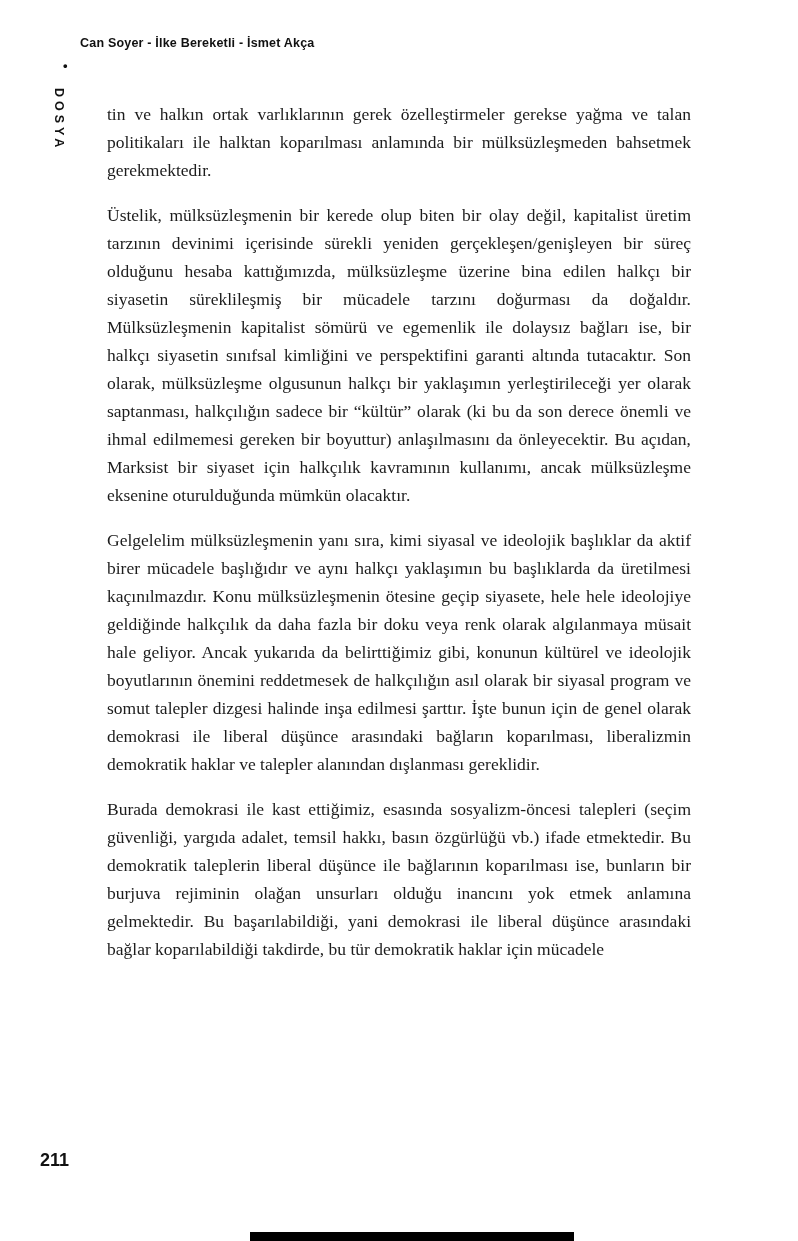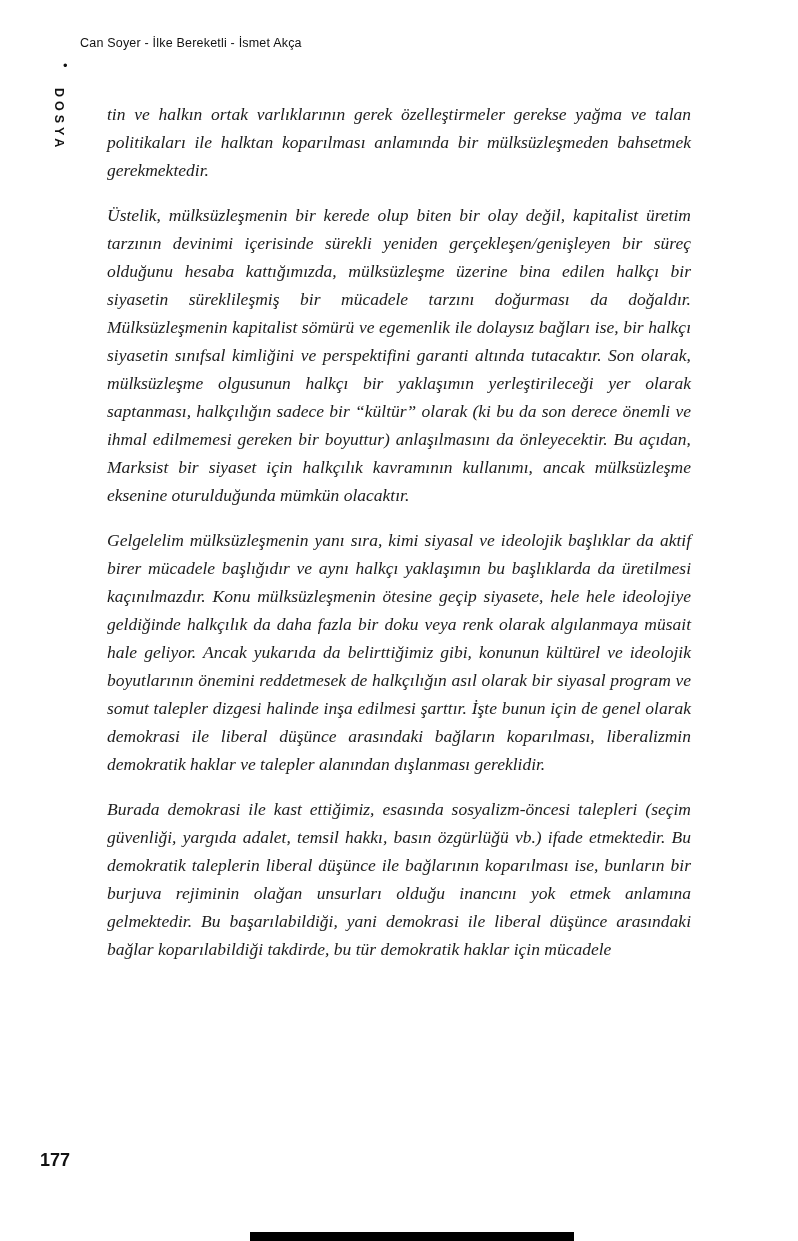--- a/index.html
+++ b/index.html
@@ -13,21 +13,21 @@
     color: #1c1c1c;
   }
 
   
   .page-header {
     position: absolute;
     top: 36px;
     left: 80px;
     right: 64px;
     font-family: "Liberation Sans", sans-serif;
-    font-weight: 400;
+    font-weight: 700;
     color: #111;
   }
   .authors {
     font-size: 12.5px;
     letter-spacing: 0.2px;
     margin-bottom: 8px;
   }
   .title-row {
     display: flex;
     align-items: baseline;
@@ -63,21 +63,20 @@
     top: 100px;
     left: 107px;
     width: 584px;
   }
   .body-text p {
     margin: 0 0 17px 0;
     font-size: 17.5px;
     line-height: 28px;
     text-align: justify;
     color: #1c1c1c;
-    font-style: italic;
   }
 
   
   .page-number {
     position: absolute;
     left: 40px;
     top: 1150px;
     font-family: "Liberation Sans", sans-serif;
     font-weight: 700;
     font-size: 18px;
@@ -106,17 +105,17 @@
 
   <div class="vertical-label">DOSYA</div>
 
   <main class="body-text">
     <p>tin ve halkın ortak varlıklarının gerek özelleştirmeler gerekse yağma ve talan politikaları ile halktan koparılması anlamında bir mülksüzleşmeden bahsetmek gerekmektedir.</p>
     <p>Üstelik, mülksüzleşmenin bir kerede olup biten bir olay değil, kapitalist üretim tarzının devinimi içerisinde sürekli yeniden gerçekleşen/genişleyen bir süreç olduğunu hesaba kattığımızda, mülksüzleşme üzerine bina edilen halkçı bir siyasetin süreklileşmiş bir mücadele tarzını doğurması da doğaldır. Mülksüzleşmenin kapitalist sömürü ve egemenlik ile dolaysız bağları ise, bir halkçı siyasetin sınıfsal kimliğini ve perspektifini garanti altında tutacaktır. Son olarak, mülksüzleşme olgusunun halkçı bir yaklaşımın yerleştirileceği yer olarak saptanması, halkçılığın sadece bir “kültür” olarak (ki bu da son derece önemli ve ihmal edilmemesi gereken bir boyuttur) anlaşılmasını da önleyecektir. Bu açıdan, Marksist bir siyaset için halkçılık kavramının kullanımı, ancak mülksüzleşme eksenine oturulduğunda mümkün olacaktır.</p>
     <p>Gelgelelim mülksüzleşmenin yanı sıra, kimi siyasal ve ideolojik başlıklar da aktif birer mücadele başlığıdır ve aynı halkçı yaklaşımın bu başlıklarda da üretilmesi kaçınılmazdır. Konu mülksüzleşmenin ötesine geçip siyasete, hele hele ideolojiye geldiğinde halkçılık da daha fazla bir doku veya renk olarak algılanmaya müsait hale geliyor. Ancak yukarıda da belirttiğimiz gibi, konunun kültürel ve ideolojik boyutlarının önemini reddetmesek de halkçılığın asıl olarak bir siyasal program ve somut talepler dizgesi halinde inşa edilmesi şarttır. İşte bunun için de genel olarak demokrasi ile liberal düşünce arasındaki bağların koparılması, liberalizmin demokratik haklar ve talepler alanından dışlanması gereklidir.</p>
     <p>Burada demokrasi ile kast ettiğimiz, esasında sosyalizm-öncesi talepleri (seçim güvenliği, yargıda adalet, temsil hakkı, basın özgürlüğü vb.) ifade etmektedir. Bu demokratik taleplerin liberal düşünce ile bağlarının koparılması ise, bunların bir burjuva rejiminin olağan unsurları olduğu inancını yok etmek anlamına gelmektedir. Bu başarılabildiği, yani demokrasi ile liberal düşünce arasındaki bağlar koparılabildiği takdirde, bu tür demokratik haklar için mücadele</p>
   </main>
 
-  <div class="page-number">177</div>
+  <div class="page-number">211</div>
 
   <div class="bottom-bar"></div>
 
 </div>
 
 </body></html>

